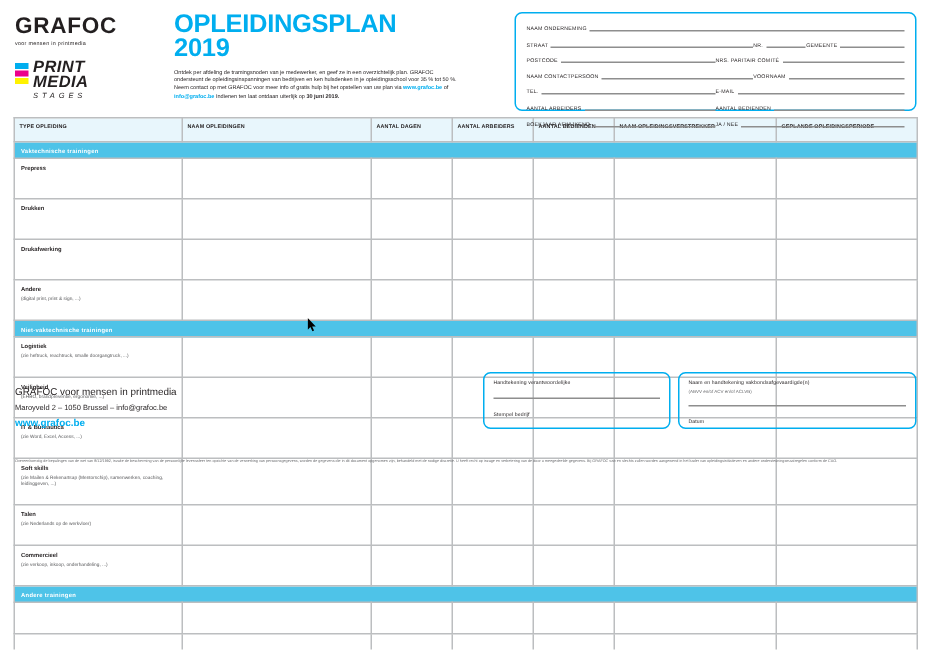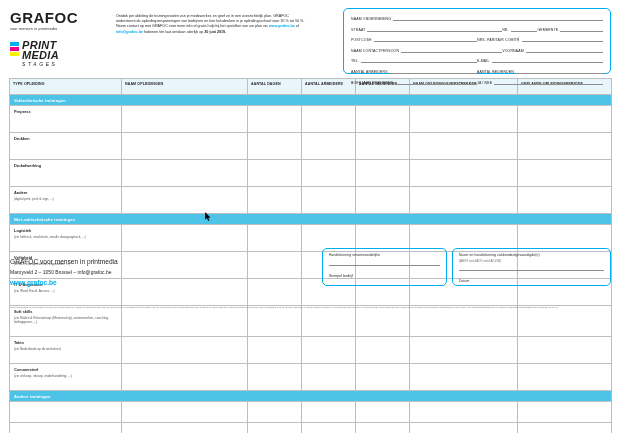--- a/index.html
+++ b/index.html
@@ -101,20 +101,24 @@
         </div>
         <div class="pm-text">
           <div class="l1">PRINT</div>
           <div class="l2">MEDIA</div>
           <div class="l3">STAGES</div>
         </div>
       </div>
     </div>
 
     <div class="title-block">
+      <div class="title">
+        <span>OPLEIDINGSPLAN</span>
+        <span class="yr">2019</span>
+      </div>
       <div class="intro">
         <span>Ontdek per afdeling de tramingsnoden van je medewerker, en geef ze in een overzichtelijk plan.</span>
         <span>GRAFOC ondersteunt de opleidingsinspanningen van bedrijven en ken hulsdenken in je</span>
         <span>opleidingsschool voor 35 % tot 50 %. Neem contact op met GRAFOC voor meer info of gratis hulp bij het opstellen van uw plan via </span><b class="blue">www.grafoc.be</b><span> of </span><b class="blue">info@grafoc.be</b>
         <span>Indienen ten laat ontdaan uiterlijk op </span><b>30 juni 2019.</b>
       </div>
     </div>
   </div>
 
   <div class="addr">

